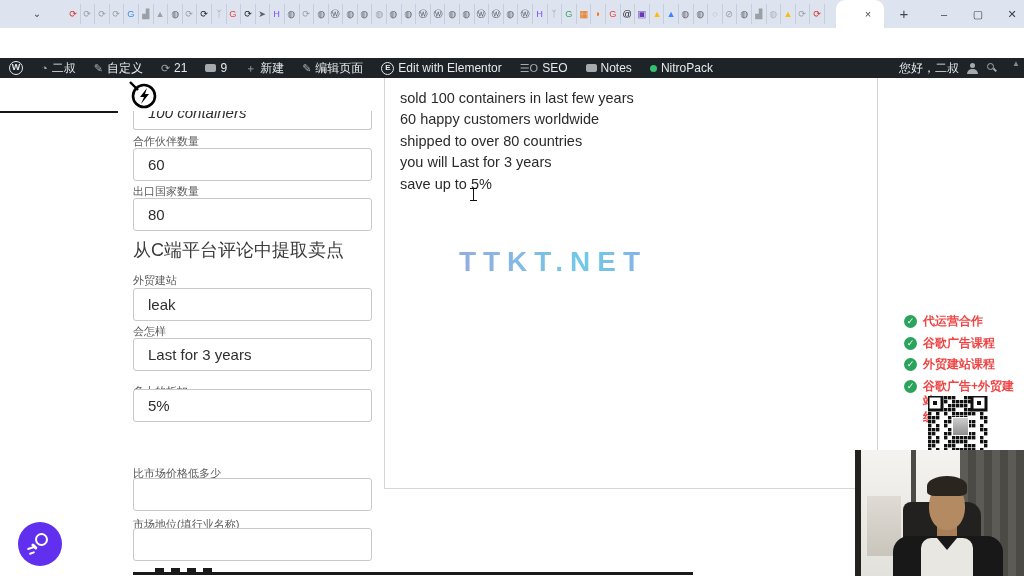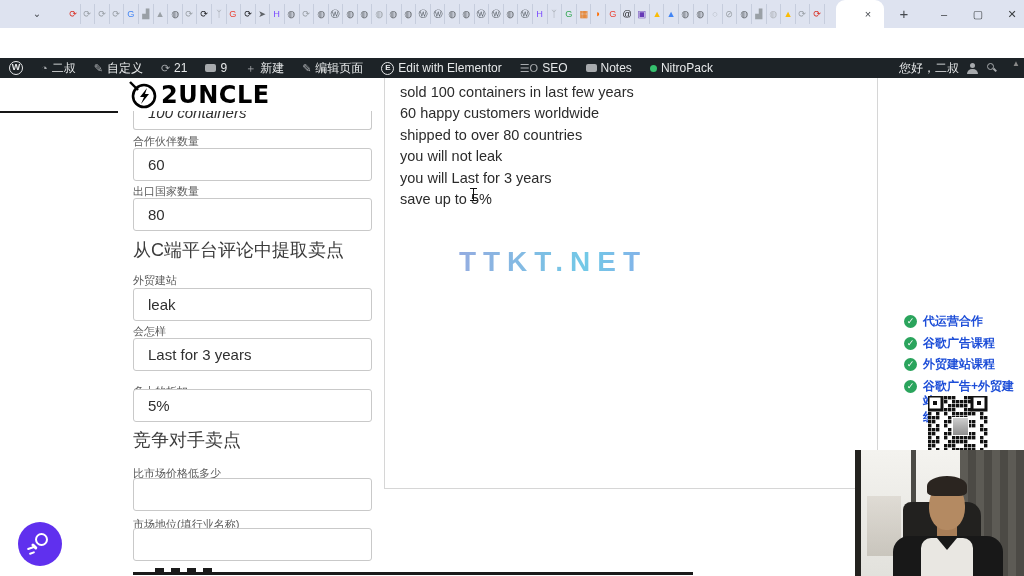--- a/index.html
+++ b/index.html
@@ -73,42 +73,42 @@
   #logo-text{font-family:"DejaVu Sans",sans-serif;font-weight:900;font-size:24px;color:#000;letter-spacing:.5px;}
 
   .fld-label{font-size:11px;color:#5a5a5a;}
   .fld-input{position:absolute;left:133px;width:239px;height:33px;border:1px solid #c9c9c9;border-radius:3px;
       box-sizing:border-box;font-size:15px;color:#2f2f2f;padding:0 0 0 14px;font-family:"Liberation Sans",sans-serif;background:#fff;outline:none;}
   .sec-head{font-size:18px;color:#3c3c3c;font-weight:500;}
 
   
   #out-panel{left:384px;top:0;width:494px;height:411px;background:#fff;border:1px solid #d6d6d6;border-top:none;box-sizing:border-box;}
   .out-line{position:relative;margin:0 0 5.4px 15px;font-size:14.5px;color:#2b2b2b;}
-  #out-lines{padding-top:6px;}
+  #out-lines{padding-top:12px;}
   #ibeam{left:470px;top:110px;width:7px;height:13px;z-index:3;}
   #ibeam i{position:absolute;background:#111;}
   #ibeam .v{left:3px;top:0;width:1.4px;height:13px;}
   #ibeam .t{left:0;top:0;width:7px;height:1.4px;}
   #ibeam .b{left:0;bottom:0;width:7px;height:1.4px;}
 
   
   #watermark{left:388px;top:166px;width:330px;text-align:center;z-index:8;pointer-events:none;opacity:.88;}
   #wm-title{font-size:66px;font-weight:bold;letter-spacing:6px;
       background:linear-gradient(100deg,#dd6f6f 5%,#e59aae 22%,#57bfe2 45%,#8f86e8 68%,#6fc6e2 92%);
       -webkit-background-clip:text;background-clip:text;color:transparent;line-height:1.05;}
   #wm-url{font-size:28px;font-weight:bold;letter-spacing:7px;margin-top:2px;
       background:linear-gradient(95deg,#9b8fd8,#5fc2e4 60%,#8f86e8);
       -webkit-background-clip:text;background-clip:text;color:transparent;}
 
   
   #promo{left:904px;top:236px;width:118px;z-index:4;}
   .promo-row{display:flex;gap:6px;margin-bottom:6px;align-items:flex-start;}
   .check-ic{flex:0 0 13px;width:13px;height:13px;border-radius:50%;background:#2aa45c;color:#fff;
       font-size:9px;line-height:13px;text-align:center;margin-top:1px;}
-  .promo-label{font-size:12px;color:#1d4ed8;font-weight:600;line-height:1.3;}
+  .promo-label{font-size:12px;color:#ef4444;font-weight:600;line-height:1.3;}
 
   #qr{left:928px;top:318px;width:62px;height:58px;z-index:4;background:#fff;}
   #qr-person{position:absolute;left:24px;top:21px;width:15px;height:17px;background:linear-gradient(#cfcfcf,#8e8e8e);border:1px solid #fff;}
 
   
   #cut-marks{left:133px;top:490px;width:560px;height:8px;overflow:hidden;z-index:2;}
   #cut-marks .m{position:absolute;top:0;background:#1a1a1a;}
 
   
   #webcam{left:855px;top:450px;width:169px;height:126px;z-index:20;overflow:hidden;background:#57554f;}
@@ -389,57 +389,54 @@
 
     <input class="fld-input" style="top: 17px; height: 35px; border-top: none; font-style: italic;" value="100 containers">
 
     <div class="abs" id="logo-cover">
       <div id="logo">
         <svg width="30" height="30" viewBox="0 0 30 30">
           <circle cx="16" cy="16" r="11" fill="none" stroke="#000" stroke-width="2.6"></circle>
           <path d="M19 8 L12 17 L16 17 L13 24 L21 14 L17 14 Z" fill="#000"></path>
           <line x1="2" y1="2" x2="10" y2="10" stroke="#000" stroke-width="2.4"></line>
         </svg>
-        <span id="logo-text">2UNCLE</span>
       </div>
     </div>
 
     <div class="abs fld-label" style="left:133px;top:56px">合作伙伴数量</div>
     <input class="fld-input" style="top: 70px;" value="60">
     <div class="abs fld-label" style="left:133px;top:106px">出口国家数量</div>
     <input class="fld-input" style="top: 120px;" value="80">
 
     <div class="abs sec-head" style="left:133px;top:160px">从C端平台评论中提取卖点</div>
     <div class="abs fld-label" style="left:133px;top:195px">外贸建站</div>
     <input class="fld-input" style="top: 210px;" value="leak">
     <div class="abs fld-label" style="left:133px;top:246px">会怎样</div>
     <input class="fld-input" style="top: 260px;" value="Last for 3 years">
     <div class="abs fld-label" style="left:133px;top:306px">多大的折扣</div>
     <input class="fld-input" style="top: 311px;" value="5%">
 
-    <div class="abs sec-head" style="left:133px;top:350px">竞争对手卖点</div>
     <div class="abs fld-label" style="left:133px;top:388px">比市场价格低多少</div>
     <input class="fld-input" style="top: 400px;" value="">
     <div class="abs fld-label" style="left:133px;top:439px">市场地位(填行业名称)</div>
     <input class="fld-input" style="top: 450px;" value="">
 
     <div class="abs" id="cut-marks">
       <div class="m" style="left:22px;width:9px;height:6px"></div>
       <div class="m" style="left:38px;width:9px;height:6px"></div>
       <div class="m" style="left:54px;width:9px;height:6px"></div>
       <div class="m" style="left:70px;width:9px;height:6px"></div>
       <div class="m" style="left:0;top:4px;width:560px;height:3px"></div>
     </div>
 
     <div class="abs" id="out-panel">
       <div id="out-lines">
           <div class="out-line">sold 100 containers in last few years</div>
           <div class="out-line">60 happy customers worldwide</div>
           <div class="out-line">shipped to over 80 countries</div>
-          <div class="out-line">you will not leak</div>
           <div class="out-line">you will Last for 3 years</div>
           <div class="out-line">save up to 5%</div>
         </div>
     </div>
     <div class="abs" id="ibeam">
         <i class="v"></i>
         <i class="t"></i>
         <i class="b"></i>
       </div>
 

